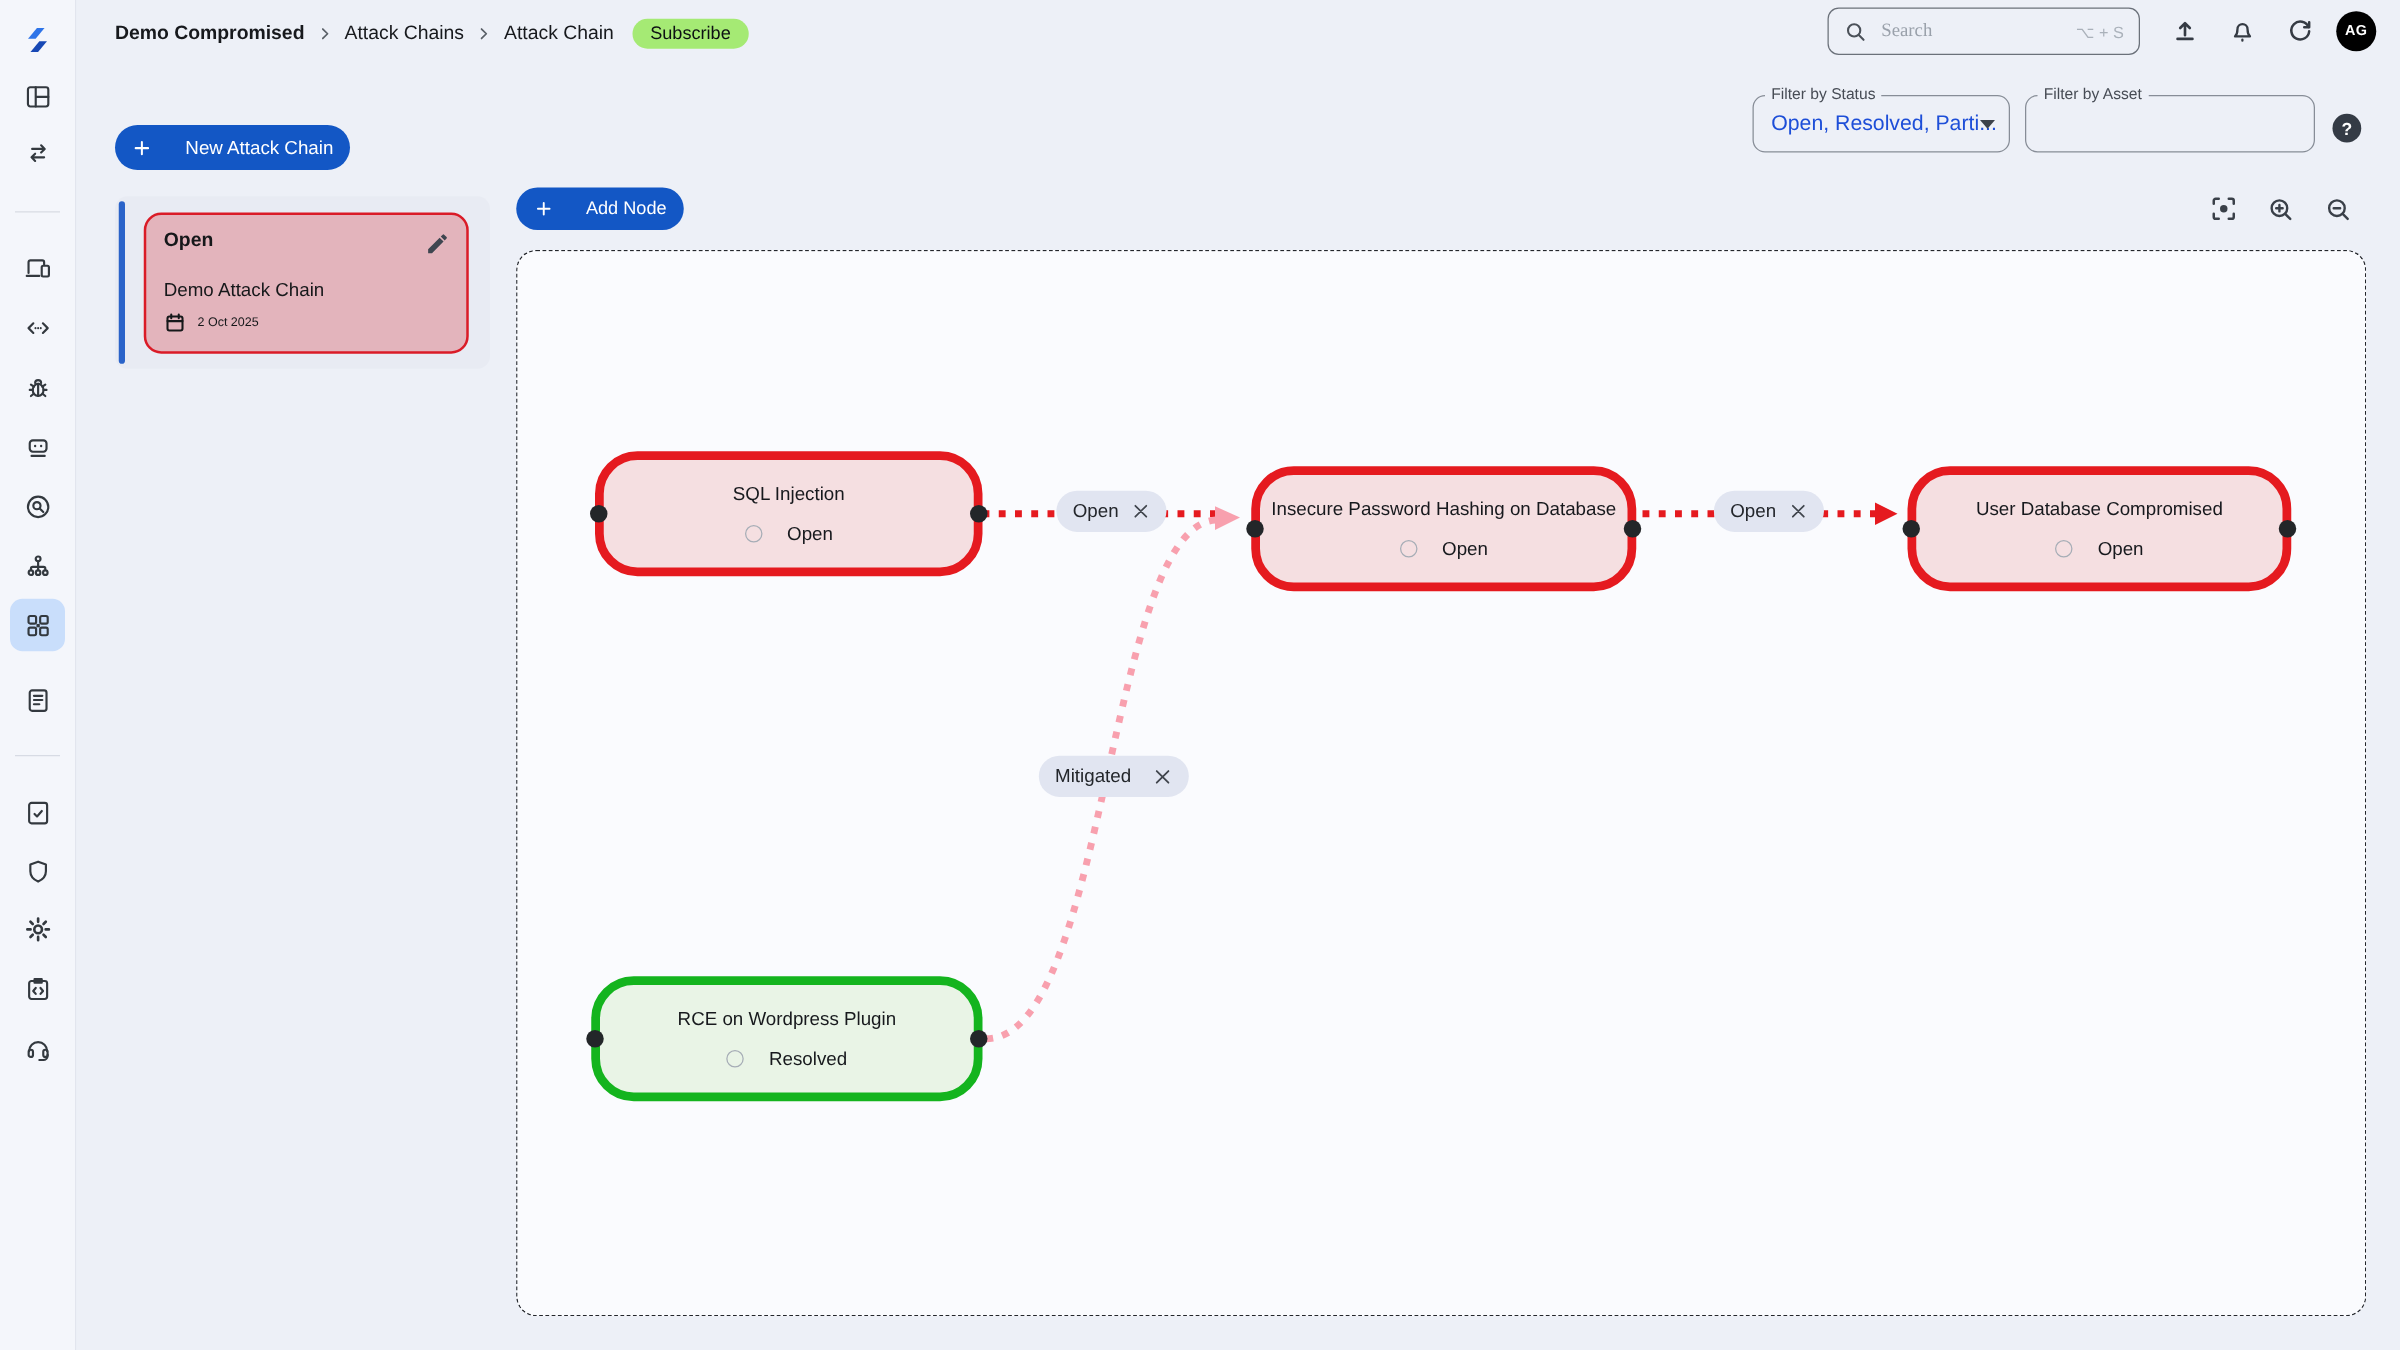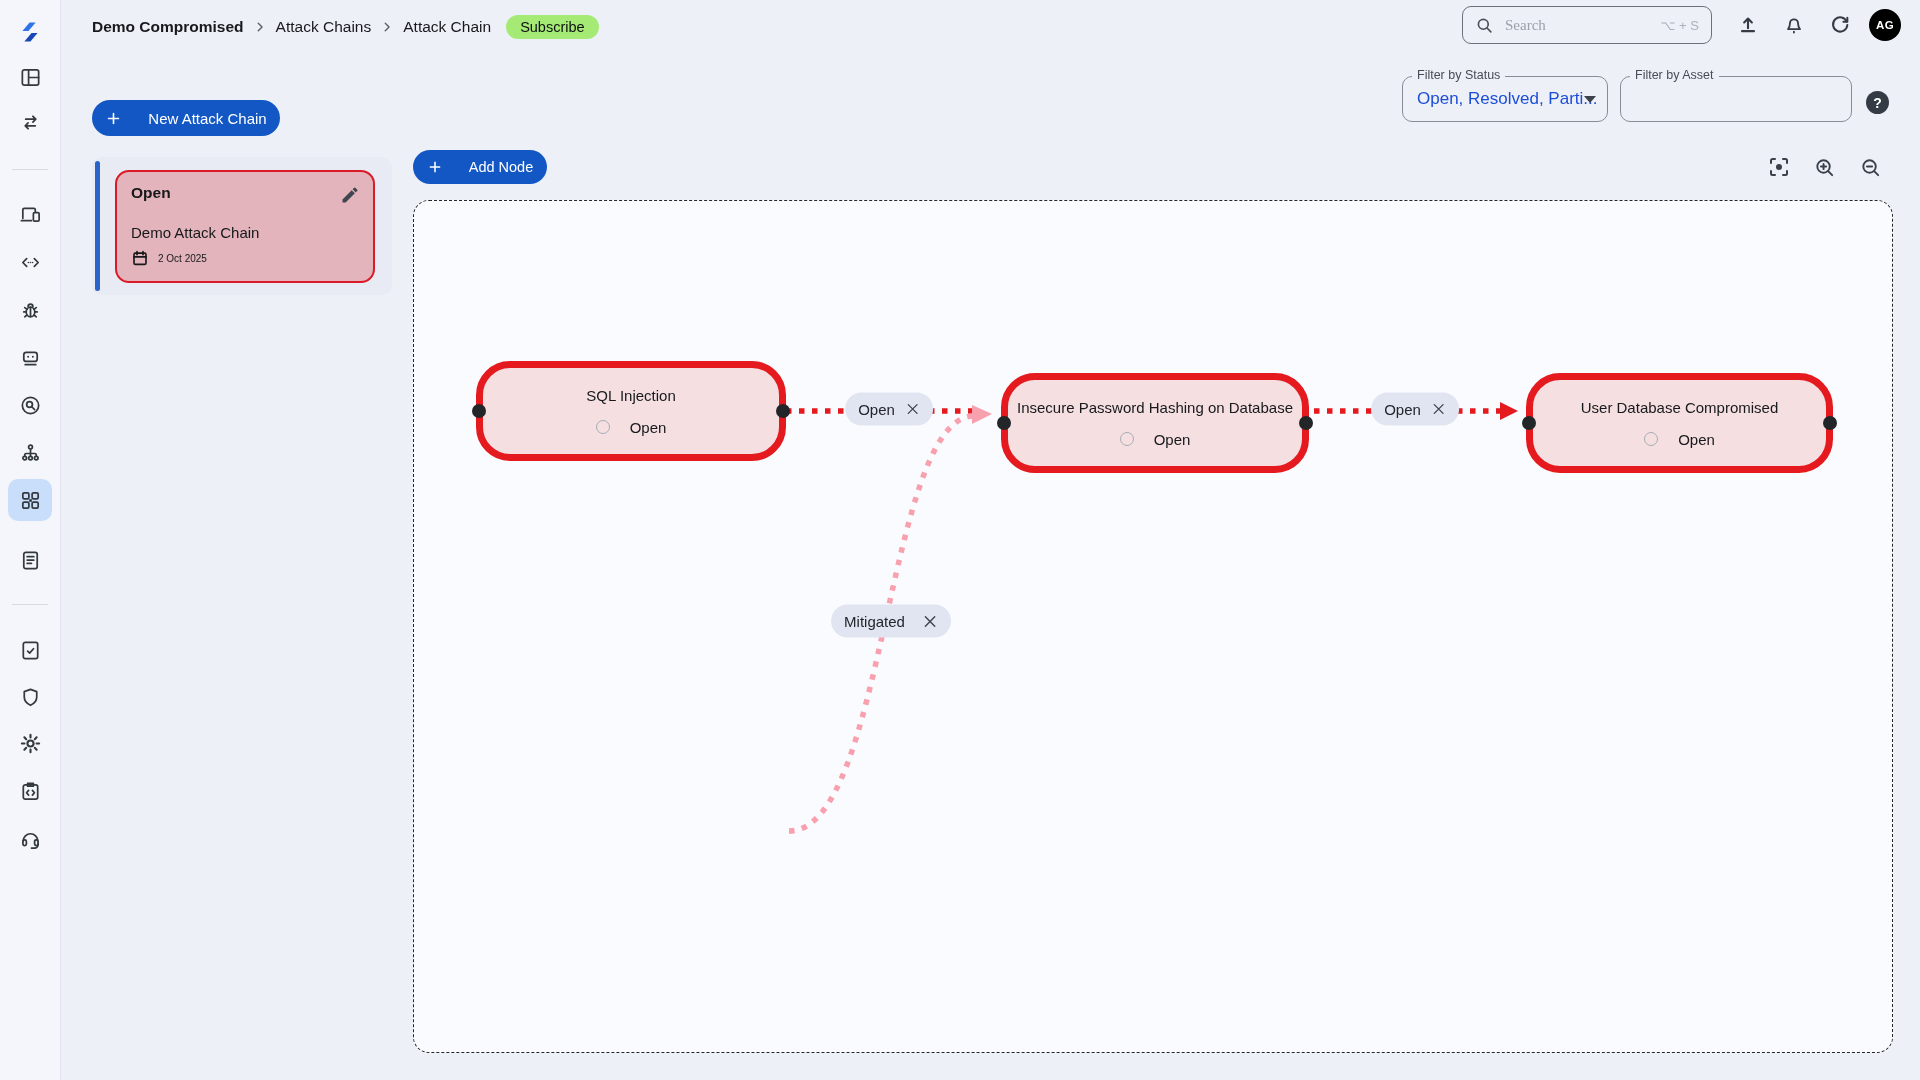--- a/index.html
+++ b/index.html
@@ -330,20 +330,29 @@
   <div class="node open" style="left:1112px;top:160px;width:307px;margin-top:12px;">
     <div>User Database Compromised</div>
     <div class="status-row">
       <span class="radio"></span>
       <span>Open</span>
     </div>
     <span class="handle left"></span>
     <span class="handle right"></span>
   </div>
 
+  <div class="node resolved" style="left:59px;top:580px;width:313px;">
+    <div>RCE on Wordpress Plugin</div>
+    <div class="status-row">
+      <span class="radio"></span>
+      <span>Resolved</span>
+    </div>
+    <span class="handle left"></span>
+    <span class="handle right"></span>
+  </div>
 
   <div class="edge-pill" style="left:475px;top:208px;">
     <span>Open</span>
     <span class="pill-x">
       <svg class="stroke-ic" width="15" height="15" viewBox="0 0 24 24" style="stroke:#41464e;stroke-width:2.2">
           <path d="M5 5l14 14M19 5L5 19"></path>
         </svg>
     </span>
   </div>
   <div class="edge-pill" style="left:1001px;top:208px;">

